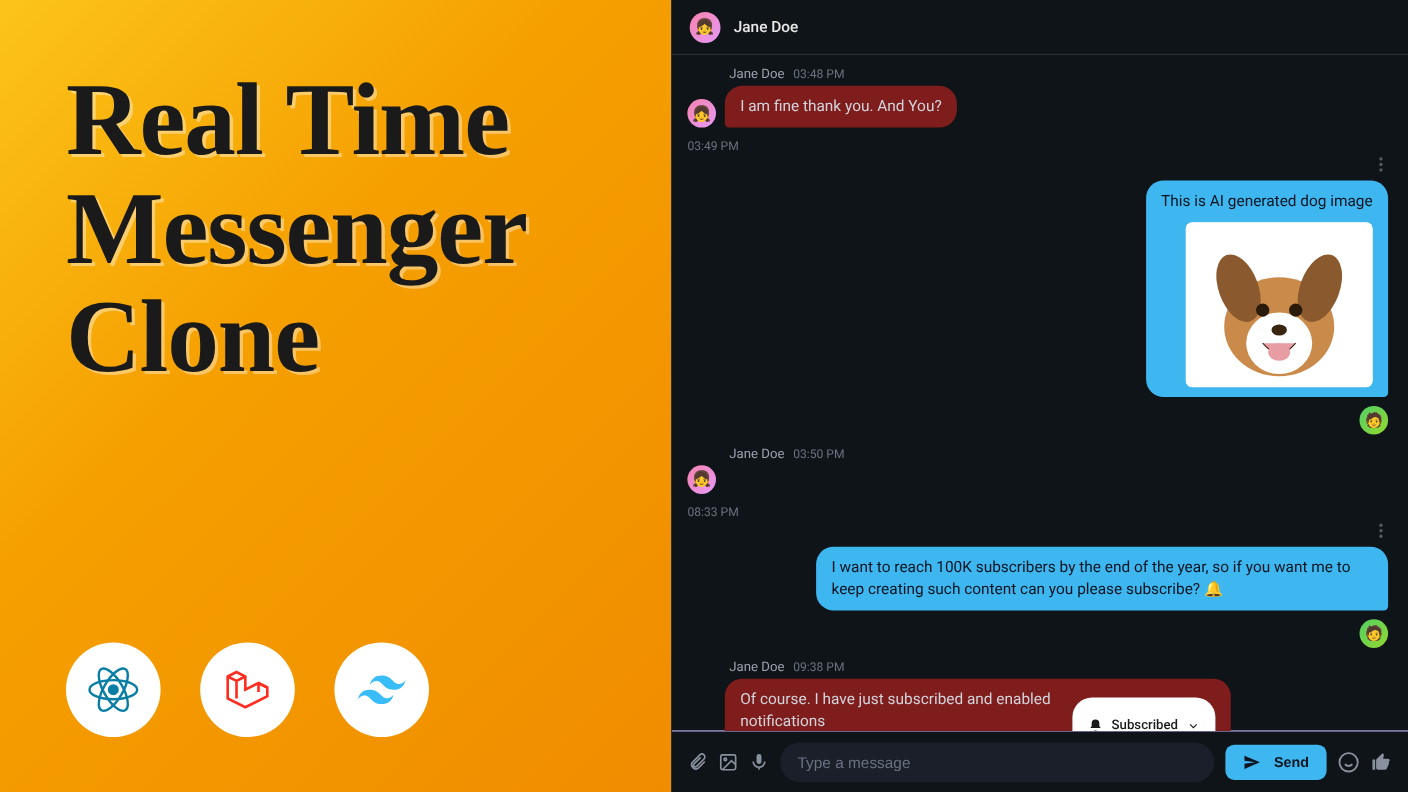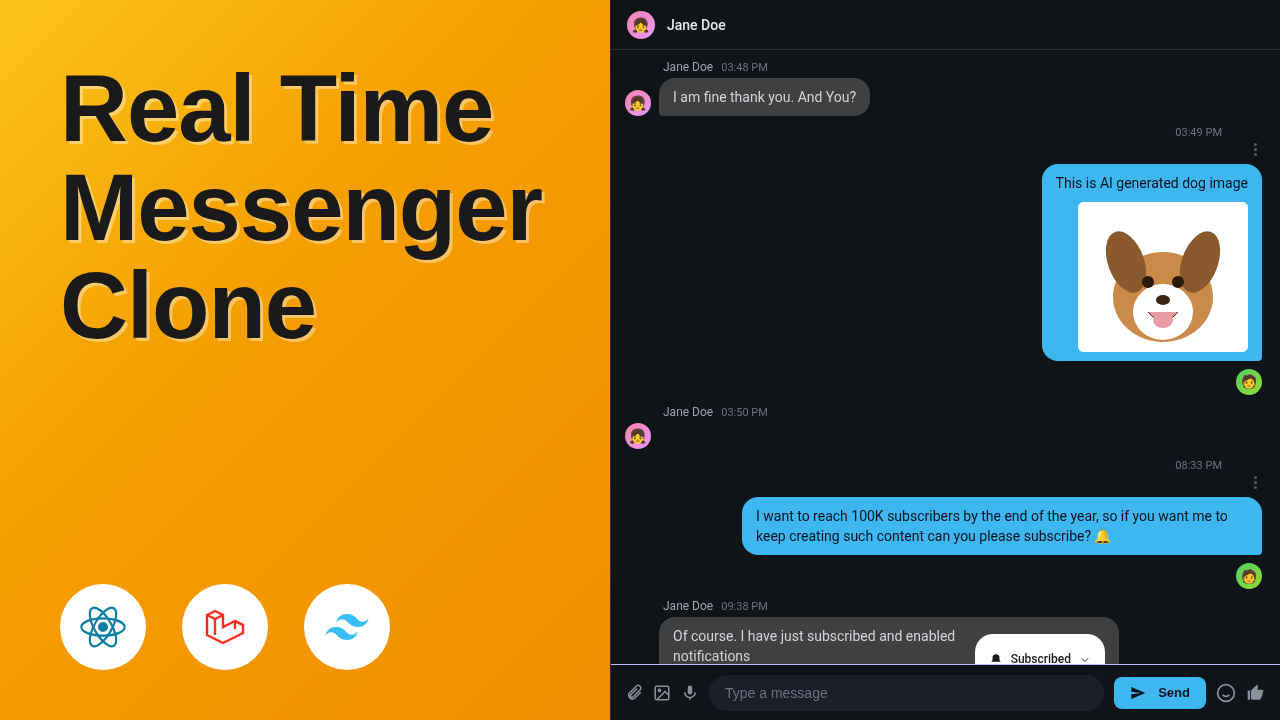--- a/index.html
+++ b/index.html
@@ -14,21 +14,21 @@
   width: 610px;
   height: 720px;
   background: linear-gradient(135deg, #fcc419 0%, #f59f00 40%, #f08c00 100%);
   position: relative;
   display: flex;
   flex-direction: column;
   justify-content: flex-start;
   padding: 60px 40px 40px 60px;
 }
 .hero-title {
-  font-family: Liberation Sans, sans-serif;
+  font-family: Liberation Serif, serif;
   font-size: 94px;
   font-weight: 700;
   color: #1a1a1a;
   line-height: 1.05;
   text-shadow: 3px 3px 0 rgba(255,255,255,0.4);
   letter-spacing: -1px;
 }
 .tech-logos {
   position: absolute;
   bottom: 50px;
@@ -94,38 +94,37 @@
   gap: 8px;
   align-items: baseline;
   font-size: 11px;
   color: #6b7280;
   margin-left: 38px;
   margin-bottom: 2px;
 }
 .msg-meta-right {
   margin-left: 0;
   margin-right: 40px;
-  justify-content: flex-end;
 }
 .msg-meta .name { color: #9ca3af; font-size: 12px; }
 .msg-row {
   display: flex;
   align-items: flex-end;
   gap: 8px;
 }
 .msg-row.right { justify-content: flex-end; flex-direction: column; }
 .bubble {
   max-width: 460px;
   padding: 9px 14px;
   border-radius: 16px;
   font-size: 14px;
   line-height: 1.45;
 }
 .bubble-left {
-  background: #404040;
+  background: #7f1d1d;
   color: #d1d5db;
   border-bottom-left-radius: 4px;
 }
 .bubble-right {
   background: #3eb6f0;
   color: #0a1420;
   border-bottom-right-radius: 4px;
 }
 .bubble-image {
   display: flex;

